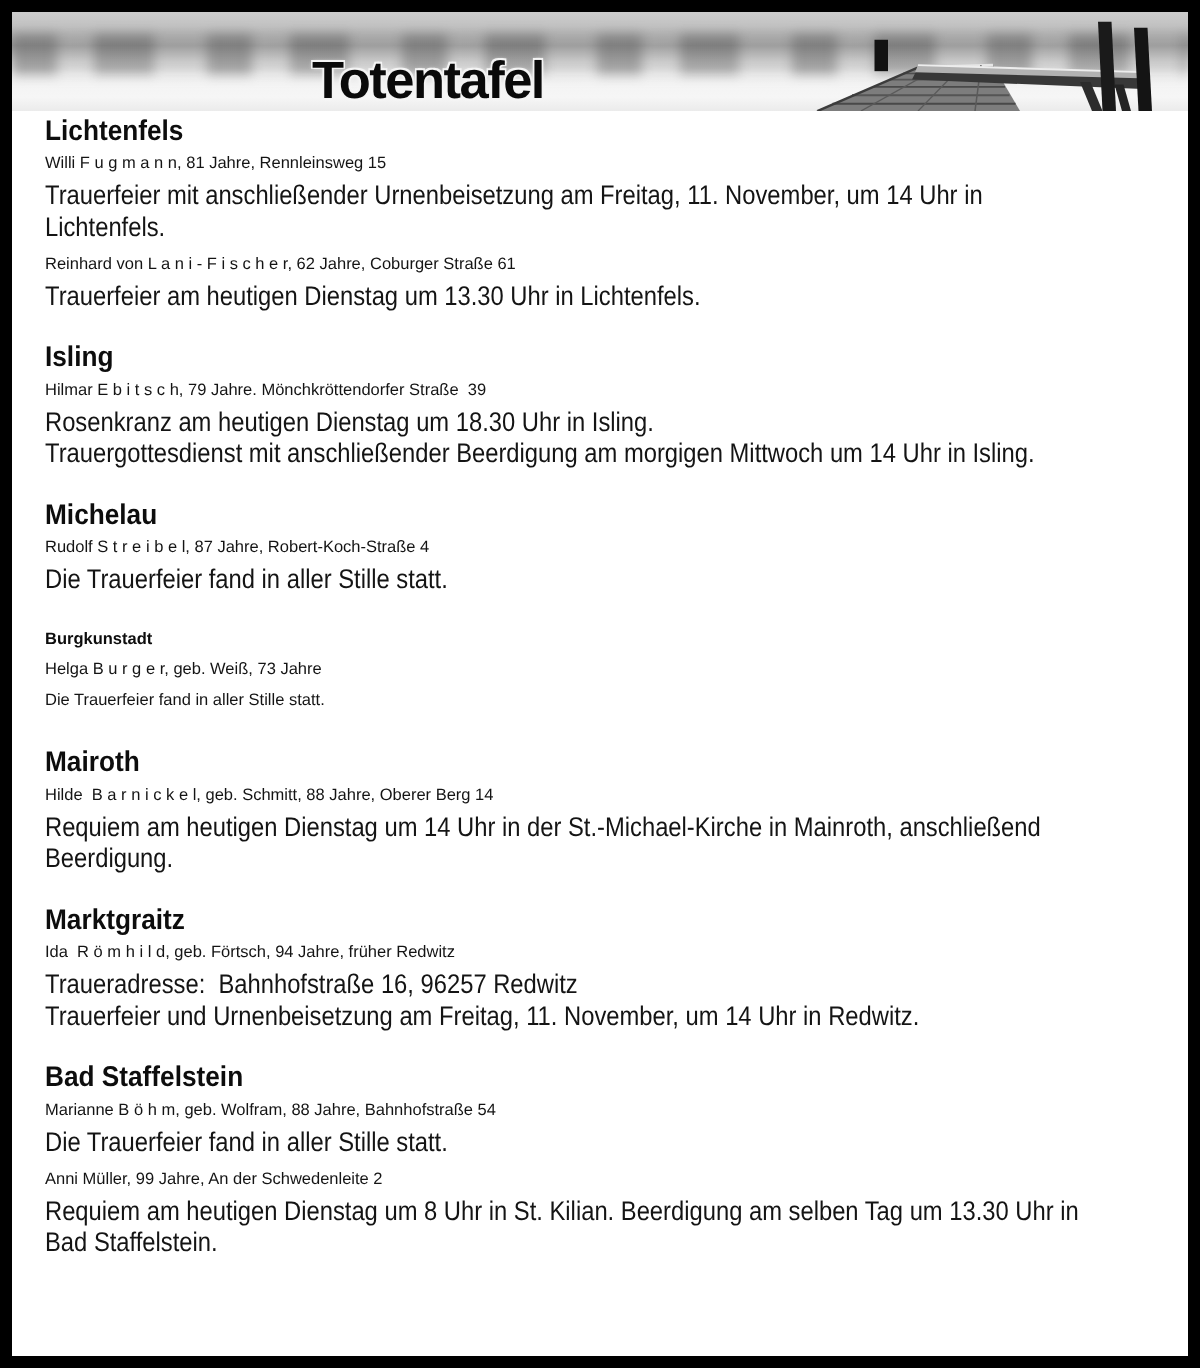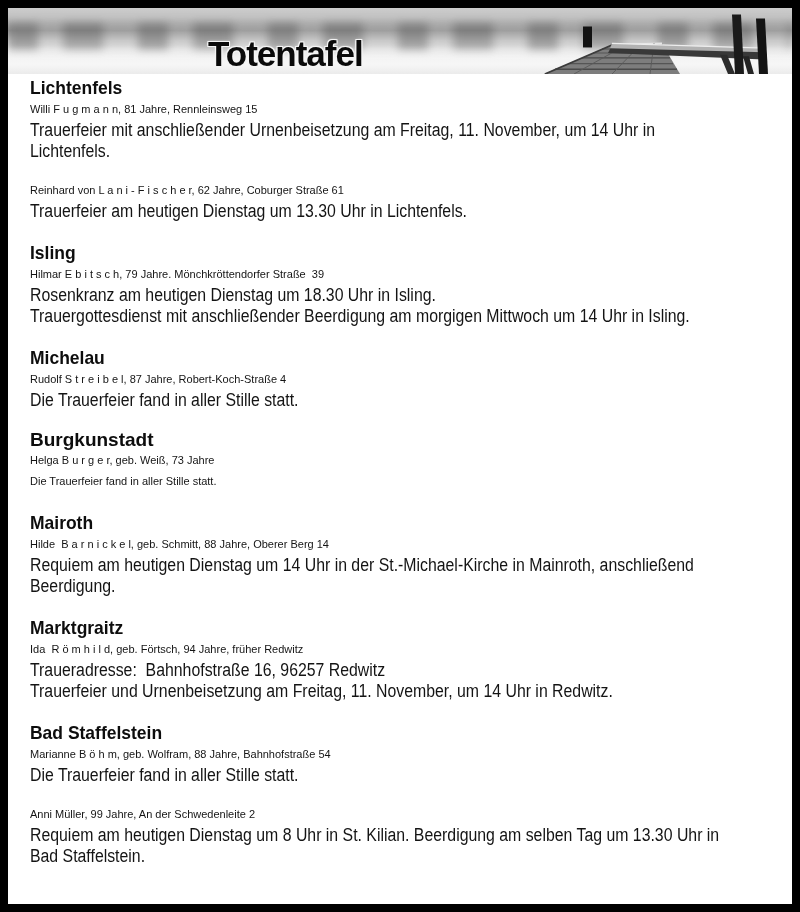--- a/index.html
+++ b/index.html
@@ -12,23 +12,23 @@
     background:repeating-linear-gradient(90deg,rgba(105,105,105,.55) 0 30px,rgba(170,170,170,.30) 30px 55px,rgba(90,90,90,.45) 55px 95px,rgba(165,165,165,.30) 95px 130px);
     filter:blur(4px);}
   .dock{position:absolute;top:0;left:0;width:100%;height:100%;}
   .big-title{position:absolute;left:200px;top:26px;font-size:35px;font-weight:bold;color:#0a0a0a;letter-spacing:-1px;
     text-shadow:1px 1px 0 #f4f4f4,-1px -1px 0 #f4f4f4,1px -1px 0 #f4f4f4,-1px 1px 0 #f4f4f4,0 0 3px #fff;}
   
   .content{padding:2px 26px 0 22px;color:#141414;}
   .section .hd{margin:19px 0 0 0;font-size:19px;font-weight:bold;line-height:23px;color:#0d0d0d;
     transform:scaleX(0.92);transform-origin:0 50%;white-space:pre;}
   .section:first-child .hd{margin-top:0;}
-  .section .hd.small{font-size:19px;line-height:20px;transform:none;letter-spacing:0;}
+  .section .hd.small{font-size:11px;line-height:20px;transform:none;letter-spacing:0;}
   .entry{margin:0;}
-  .entry + .entry{margin-top:18px;}
+  .entry + .entry{margin-top:4px;}
   .ln{line-height:21px;white-space:pre;}
   .wide{font-size:11px;}
   .cond{font-size:18px;transform:scaleX(0.88);transform-origin:0 50%;}
 </style>
 </head>
 <body>
 
 <div class="frame">
   <div class="paper">
 

